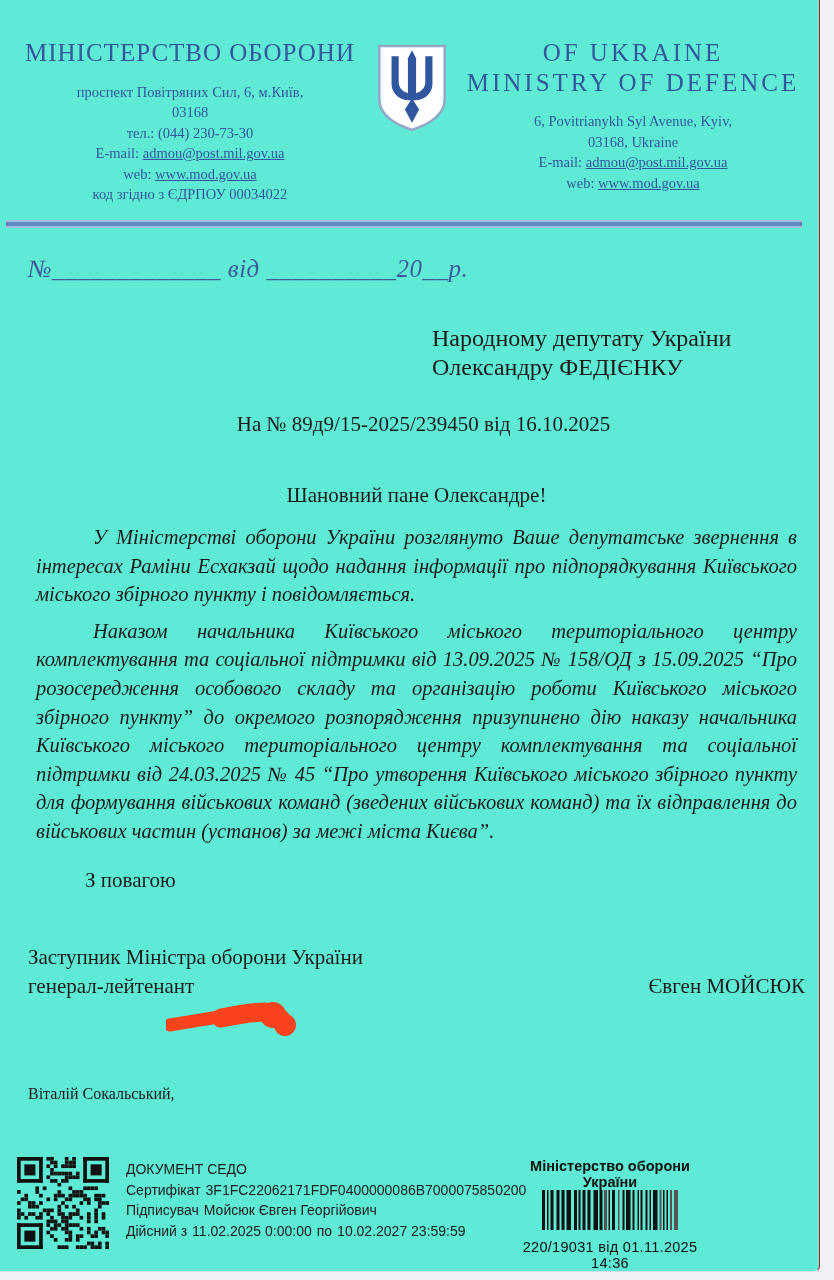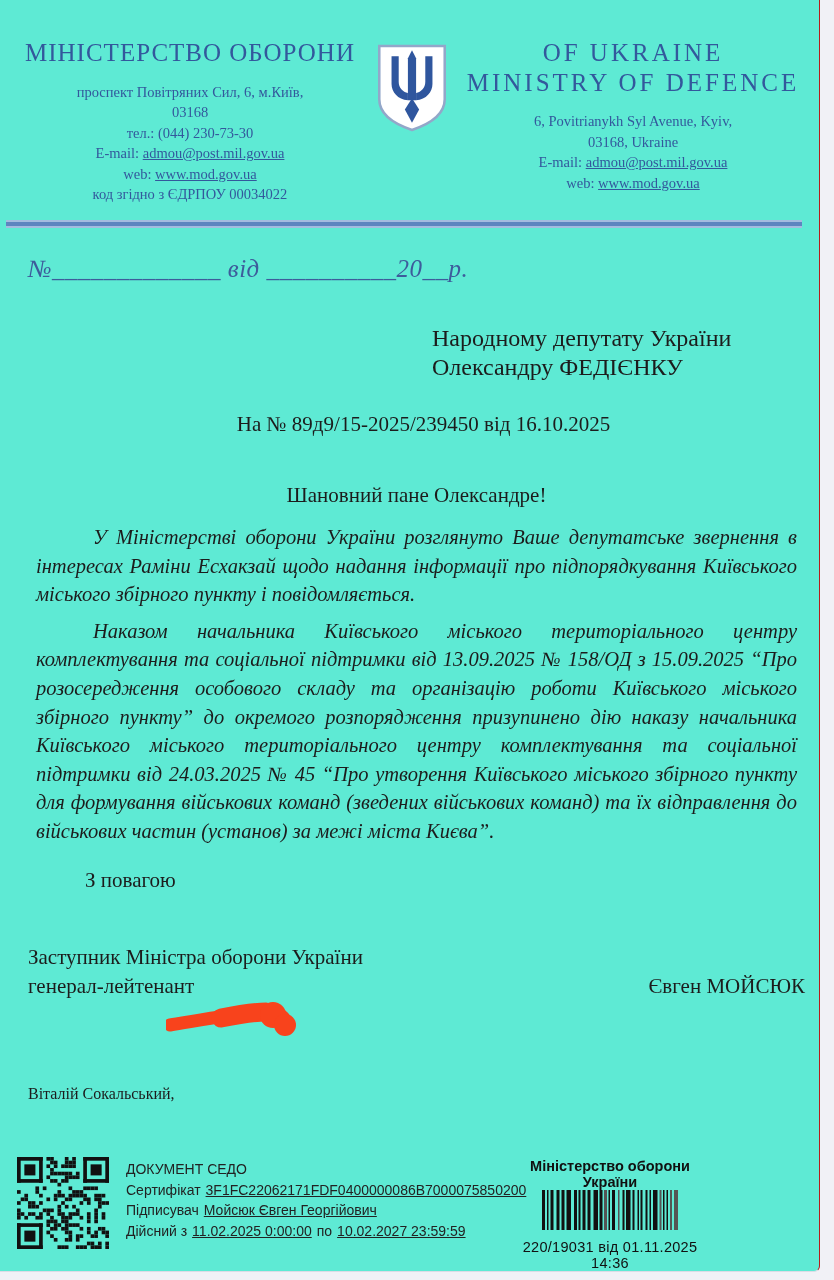--- a/index.html
+++ b/index.html
@@ -36,21 +36,21 @@
   .closing{margin:22px 0 0 85px;font-size:21px;}
   .sig{margin:50px 0 0 28px;width:777px;font-size:21px;line-height:29px;}
   .sig-row{display:flex;justify-content:space-between;}
   .executor{margin:84px 0 0 28px;font-size:16px;}
   .scribble{position:absolute;left:166px;top:995px;}
   
   .footer{position:absolute;left:0;top:1150px;width:100%;height:120px;
     font-family:"Liberation Sans","DejaVu Sans",sans-serif;}
   .qr{position:absolute;left:17px;top:7px;}
   .sedo{position:absolute;left:118px;top:9px;font-size:14px;line-height:20.5px;color:#222;margin-left:8px;}
-  .sedo .u{text-decoration:underline;text-align:center;}
+  .sedo .u{text-align:center;}
   .sedo .lbl{margin-right:5px;}
   .sedo .sep{margin:0 5px;}
   .bc{position:absolute;left:507px;top:8px;width:206px;text-align:center;color:#111;}
   .bc-title{font-size:14.5px;font-weight:bold;}
   .bc-num{font-size:14.5px;margin-top:3px;letter-spacing:.3px;}
 </style>
 </head>
 <body>
 
 <div class="sheet">

